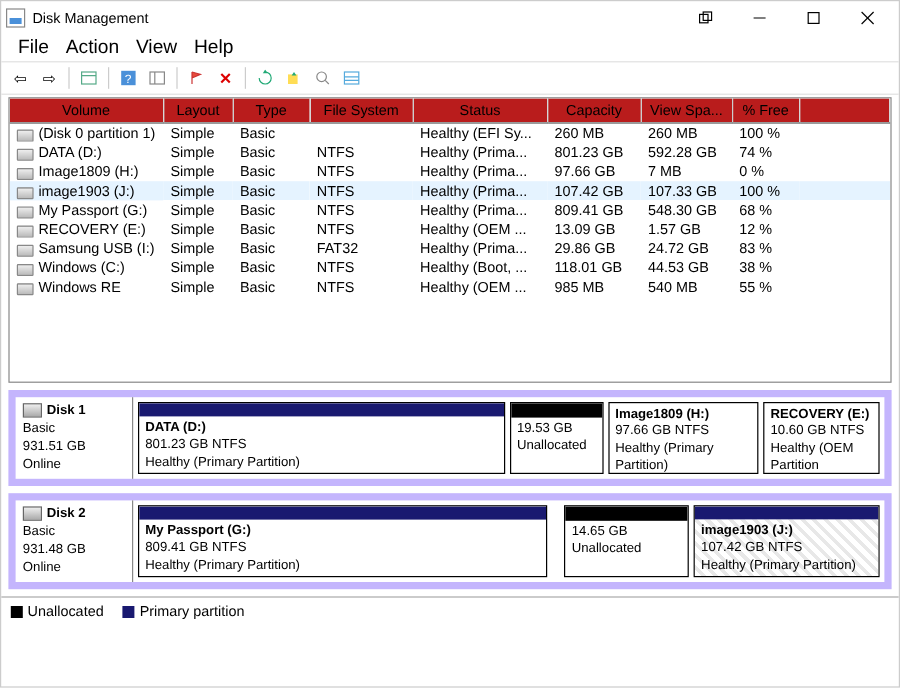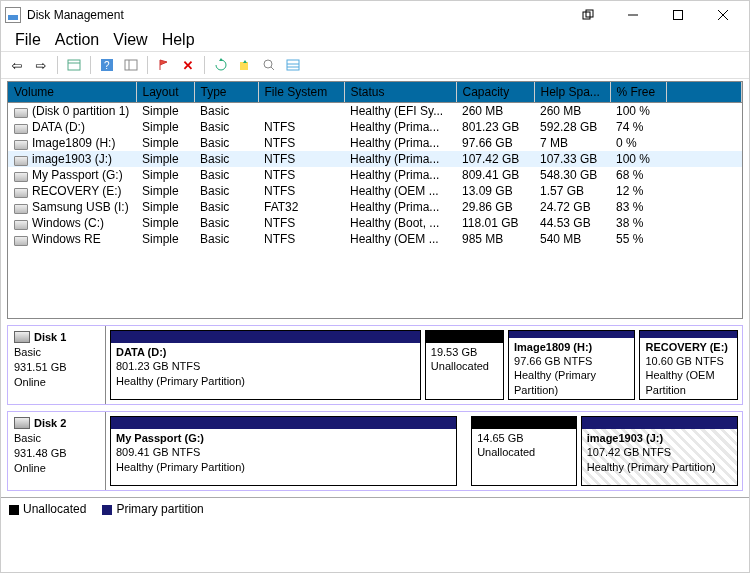--- a/index.html
+++ b/index.html
@@ -11,27 +11,27 @@
 .winbtns { margin-left:auto; display:flex; }
 .winbtns .b { width:45px; height:28px; display:flex; align-items:center; justify-content:center; font-family:inherit; font-size:12px;}
 .winbtns svg{stroke:#000;stroke-width:1;}
 .menubar { display:flex; gap:2px; padding:2px 8px; height:22px; align-items:center;}
 .menubar .m { padding:2px 6px; font-size:16px;}
 .toolbar { display:flex; align-items:center; gap:4px; padding:3px 6px; border-top:1px solid #e0e0e0; border-bottom:1px solid #e0e0e0; height:28px;}
 .tbtn { width:20px; height:20px; display:flex; align-items:center; justify-content:center; font-size:13px;}
 .sep { width:1px; height:18px; background:#ccc; margin:0 2px;}
 .table-wrap { border:1px solid #888; margin:2px 6px; height:238px; overflow:hidden;}
 table { width:100%; border-collapse:collapse; table-layout:fixed;}
-th { text-align:left; font-weight:400; font-size:12px; padding:3px 6px; border-right:1px solid #ccc; background:#0369a1; border-bottom:1px solid #888; white-space:nowrap; overflow:hidden;}
+th { text-align:center; font-weight:400; font-size:12px; padding:3px 6px; border-right:1px solid #ccc; background:#b91c1c; border-bottom:1px solid #888; white-space:nowrap; overflow:hidden;}
 td { font-size:12px; padding:1px 6px; white-space:nowrap; overflow:hidden; text-overflow:ellipsis;}
 td.vcell { display:flex; align-items:flex-end; gap:4px;}
 .vol-ico { width:14px; height:10px; display:inline-block; background:linear-gradient(#eee,#bbb); border:1px solid #888; border-radius:1px;}
 tr.sel td { background:#e5f3ff;}
 .graphical { padding:4px 6px 0 6px;}
-.disk-block { display:flex; border:1px solid #c4b5fd; margin-bottom:6px; height:80px;}
+.disk-block { display:flex; border:6px solid #c4b5fd; margin-bottom:6px; height:80px;}
 .disk-side { width:98px; border-right:1px solid #888; padding:4px 6px; font-size:11px; line-height:1.35; display:flex; flex-direction:column;}
 .disk-side .dname{font-weight:700; display:flex; align-items:center; gap:4px;}
 .disk-side .dico{width:16px;height:12px;background:linear-gradient(#eee,#aaa);border:1px solid #666;display:inline-block;}
 .parts { flex:1; display:flex; gap:4px; padding:4px;}
 .part { border:1px solid #000; display:flex; flex-direction:column; overflow:hidden;}
 .part .cap { height:12px; }
 .cap.primary{background:#191970;}
 .cap.unalloc{background:#000;}
 .part .body { padding:2px 5px; font-size:11px; line-height:1.3; flex:1;}
 .part .body .pn{font-weight:700;}
@@ -151,21 +151,21 @@
         <col>
       </colgroup>
     <thead>
         <tr>
       <th>Volume</th>
       <th>Layout</th>
       <th>Type</th>
       <th>File System</th>
       <th>Status</th>
       <th>Capacity</th>
-      <th>Help Spa...</th>
+      <th>View Spa...</th>
       <th>% Free</th>
       <th></th>
     </tr>
       </thead>
     <tbody id="volbody">
         <tr>
           <td class="vcell">
             <span class="vol-ico"></span>
             <span>(Disk 0 partition 1)</span>
           </td>

